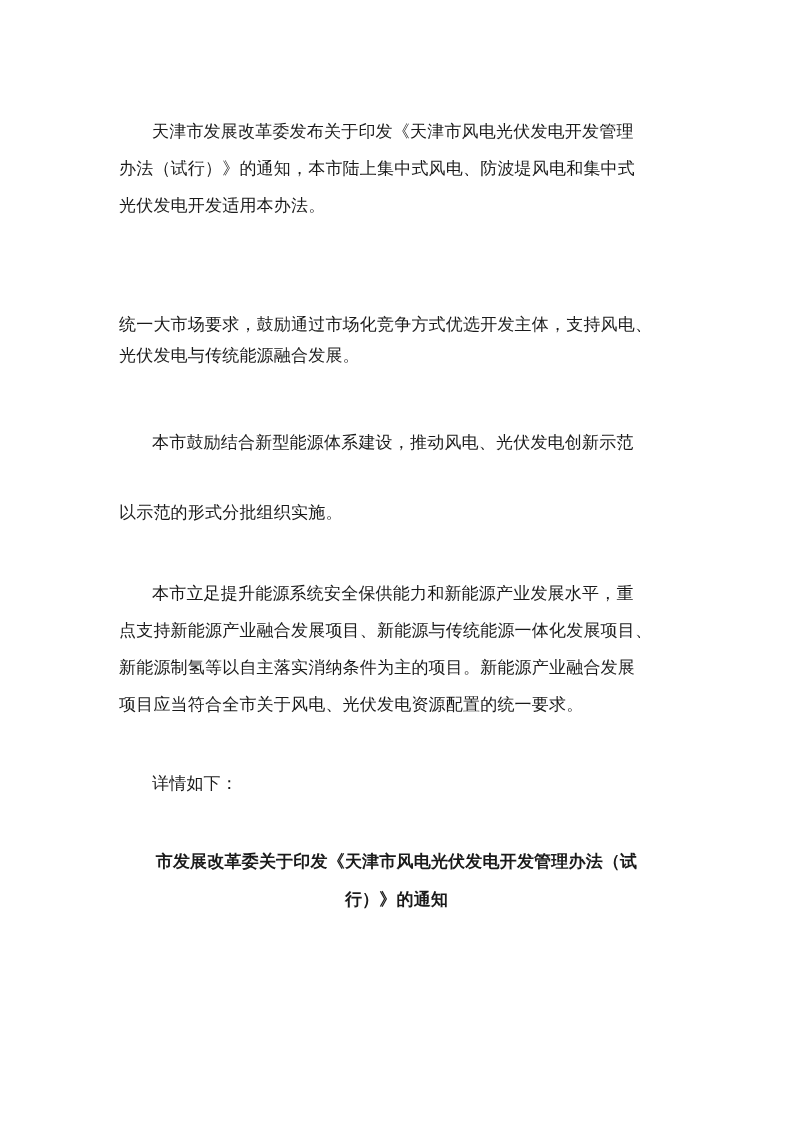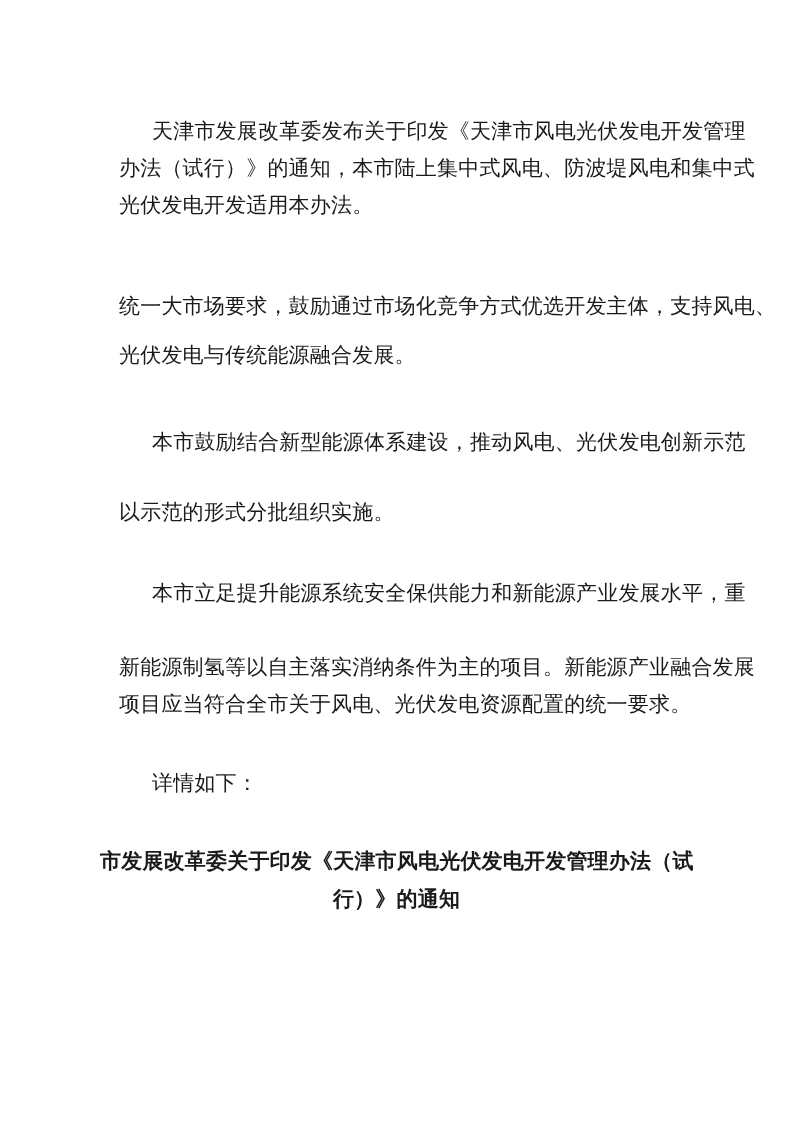--- a/index.html
+++ b/index.html
@@ -20,21 +20,21 @@
     left: 0; top: 0;
     width: 793px;
     height: 1122px;
     background: #ffffff;
   }
   .line {
     position: absolute;
     left: 119px;
     width: 570px;
     height: 26px;
-    font-size: 21px;
+    font-size: 17px;
     line-height: 26px;
     white-space: nowrap;
     letter-spacing: 0.2px;
   }
   .line.indent {
     left: 152px;
   }
   .line.heading {
     left: 100px;
     width: 593px;
@@ -44,27 +44,28 @@
 </style>
 </head>
 <body>
 
 <div class="page">
 
   <div class="line indent" style="top:118px">天津市发展改革委发布关于印发《天津市风电光伏发电开发管理</div>
   <div class="line" style="top:155px">办法（试行）》的通知，本市陆上集中式风电、防波堤风电和集中式</div>
   <div class="line" style="top:192px">光伏发电开发适用本办法。</div>
 
-  <div class="line" style="top:293px">统一大市场要求，鼓励通过市场化竞争方式优选开发主体，支持风电、</div>
+  <div class="line" style="top:311px">统一大市场要求，鼓励通过市场化竞争方式优选开发主体，支持风电、</div>
   <div class="line" style="top:342px">光伏发电与传统能源融合发展。</div>
 
   <div class="line indent" style="top:429px">本市鼓励结合新型能源体系建设，推动风电、光伏发电创新示范</div>
   <div class="line" style="top:499px">以示范的形式分批组织实施。</div>
 
   <div class="line indent" style="top:580px">本市立足提升能源系统安全保供能力和新能源产业发展水平，重</div>
+  <div class="line" style="top:617px">点支持新能源产业融合发展项目、新能源与传统能源一体化发展项目、</div>
   <div class="line" style="top:654px">新能源制氢等以自主落实消纳条件为主的项目。新能源产业融合发展</div>
   <div class="line" style="top:691px">项目应当符合全市关于风电、光伏发电资源配置的统一要求。</div>
 
   <div class="line heading" style="top:848px">市发展改革委关于印发《天津市风电光伏发电开发管理办法（试</div>
 
   <div class="line indent" style="top:770px">详情如下：</div>
   <div class="line heading" style="top:886px">行）》的通知</div>
 
 
 </div>

